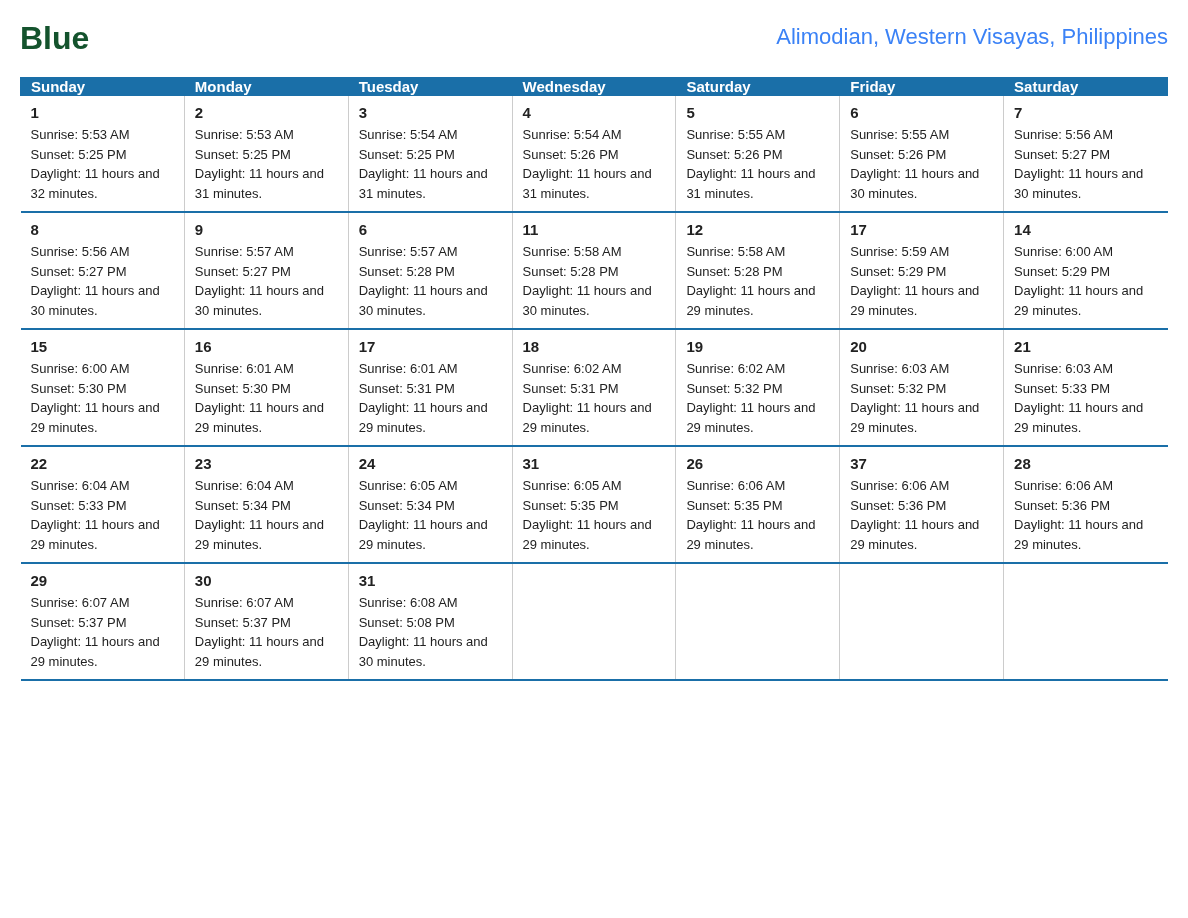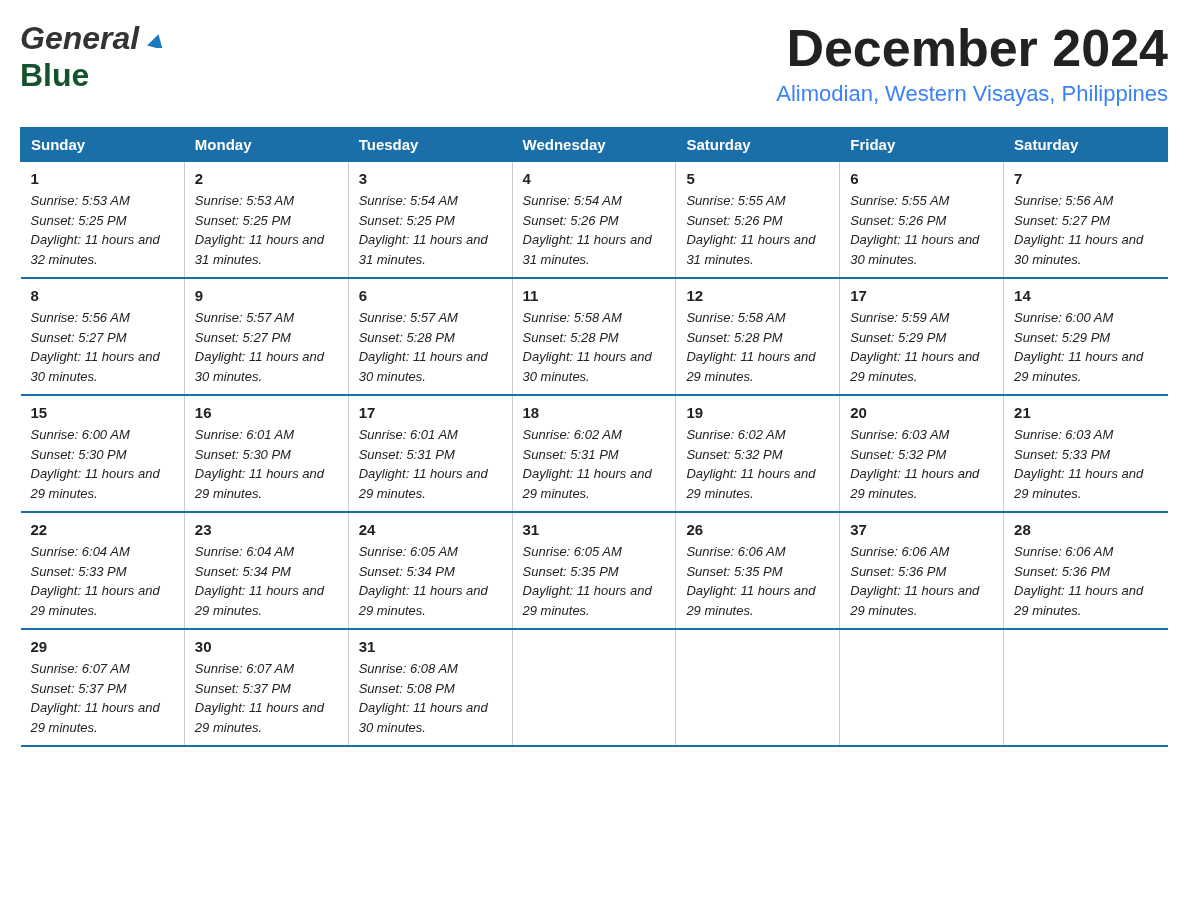--- a/index.html
+++ b/index.html
@@ -40,21 +40,21 @@
       border-collapse: collapse;
       table-layout: fixed;
     }
     thead tr {
       background-color: #1a6fa8;
     }
     thead th {
       color: #fff;
       font-size: 15px;
       font-weight: bold;
-      padding: 8px 10px;
+      padding: 0 10px;
       text-align: left;
       border: 1px solid #1a6fa8;
     }
     tbody tr {
       border-bottom: 2px solid #1a6fa8;
     }
     tbody td {
       vertical-align: top;
       padding: 8px 10px;
       font-size: 13px;
@@ -68,41 +68,33 @@
     .day-number {
       font-size: 15px;
       font-weight: bold;
       display: block;
       margin-bottom: 4px;
     }
     .day-info {
       font-size: 13px;
       line-height: 1.5;
       color: #222;
-      font-style: italic;
     }
     .empty-cell {
       background: #fff;
     }
   </style>
 </head>
 <body>
 
 <div class="header">
   <div class="logo">
-    <div style="display:flex;align-items:center;">
-      <span style="font-size:32px;font-weight:bold;color:#333;font-style:italic;">General</span>
-      <svg width="22" height="22" viewBox="0 0 22 22" style="margin-left:2px;margin-bottom:4px;">
-        <polygon points="4,18 18,10 18,26" fill="#1a7abf" transform="rotate(-15 11 11)"></polygon>
-      </svg>
-    </div>
     <span style="font-size:32px;font-weight:bold;color:#14532d;">Blue</span>
   </div>
   <div class="title-area">
-    <div class="month-title">December 2024</div>
     <div class="location-title">Alimodian, Western Visayas, Philippines</div>
   </div>
 </div>
 
 <table>
   <thead>
     <tr>
       <th>Sunday</th>
       <th>Monday</th>
       <th>Tuesday</th>

